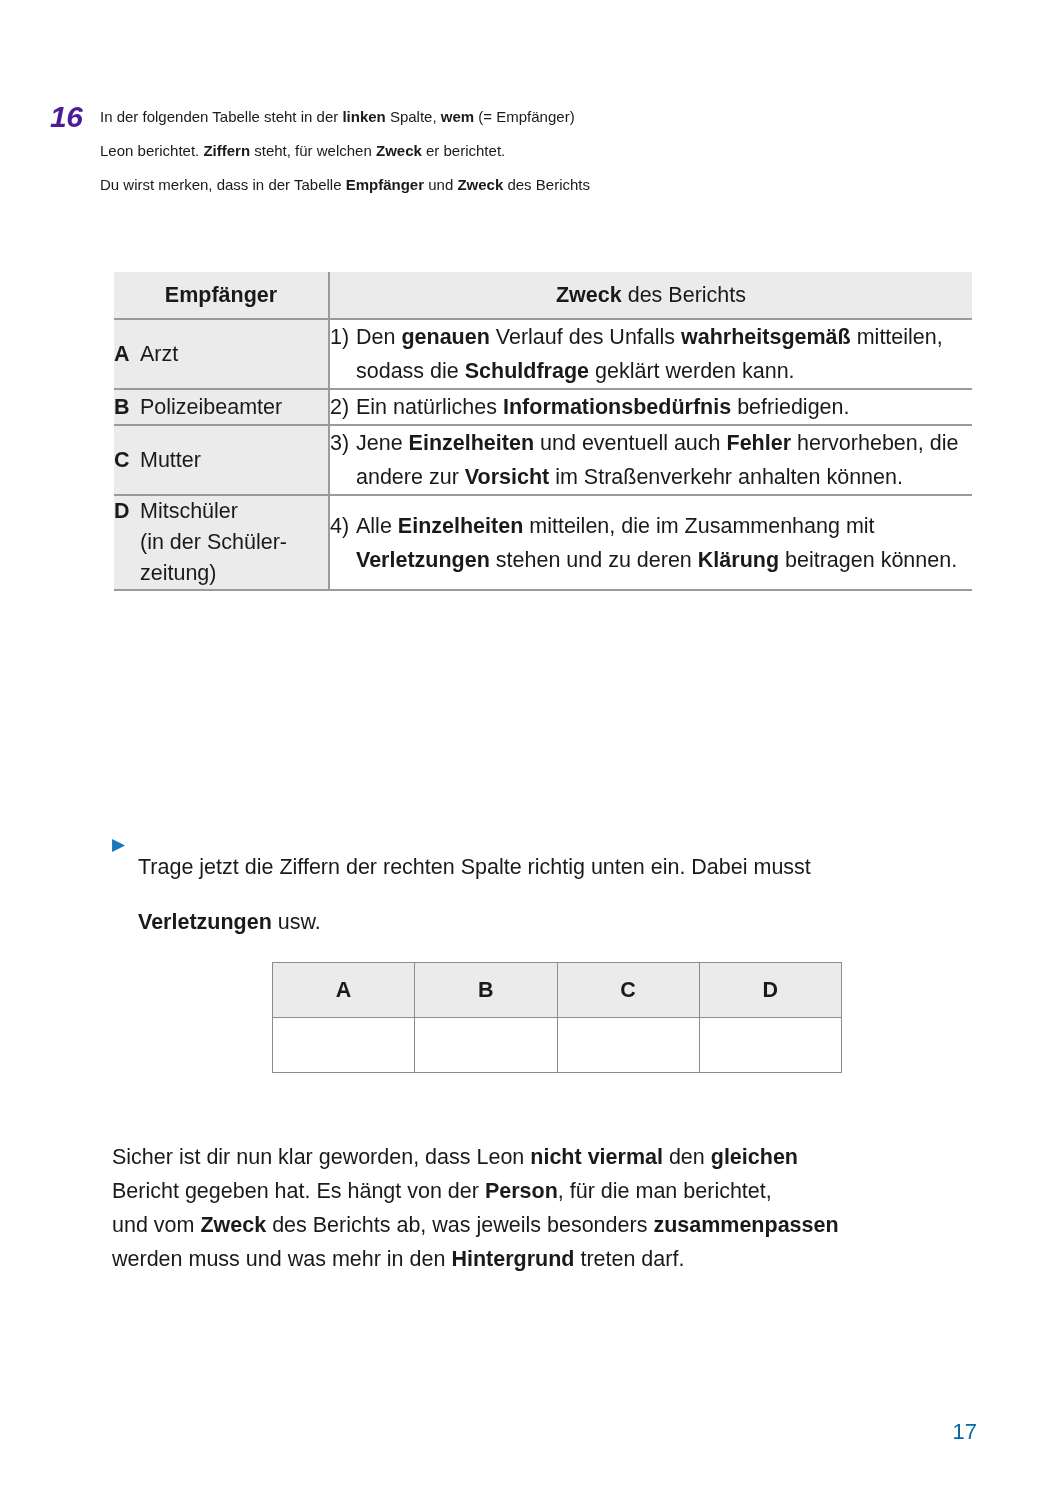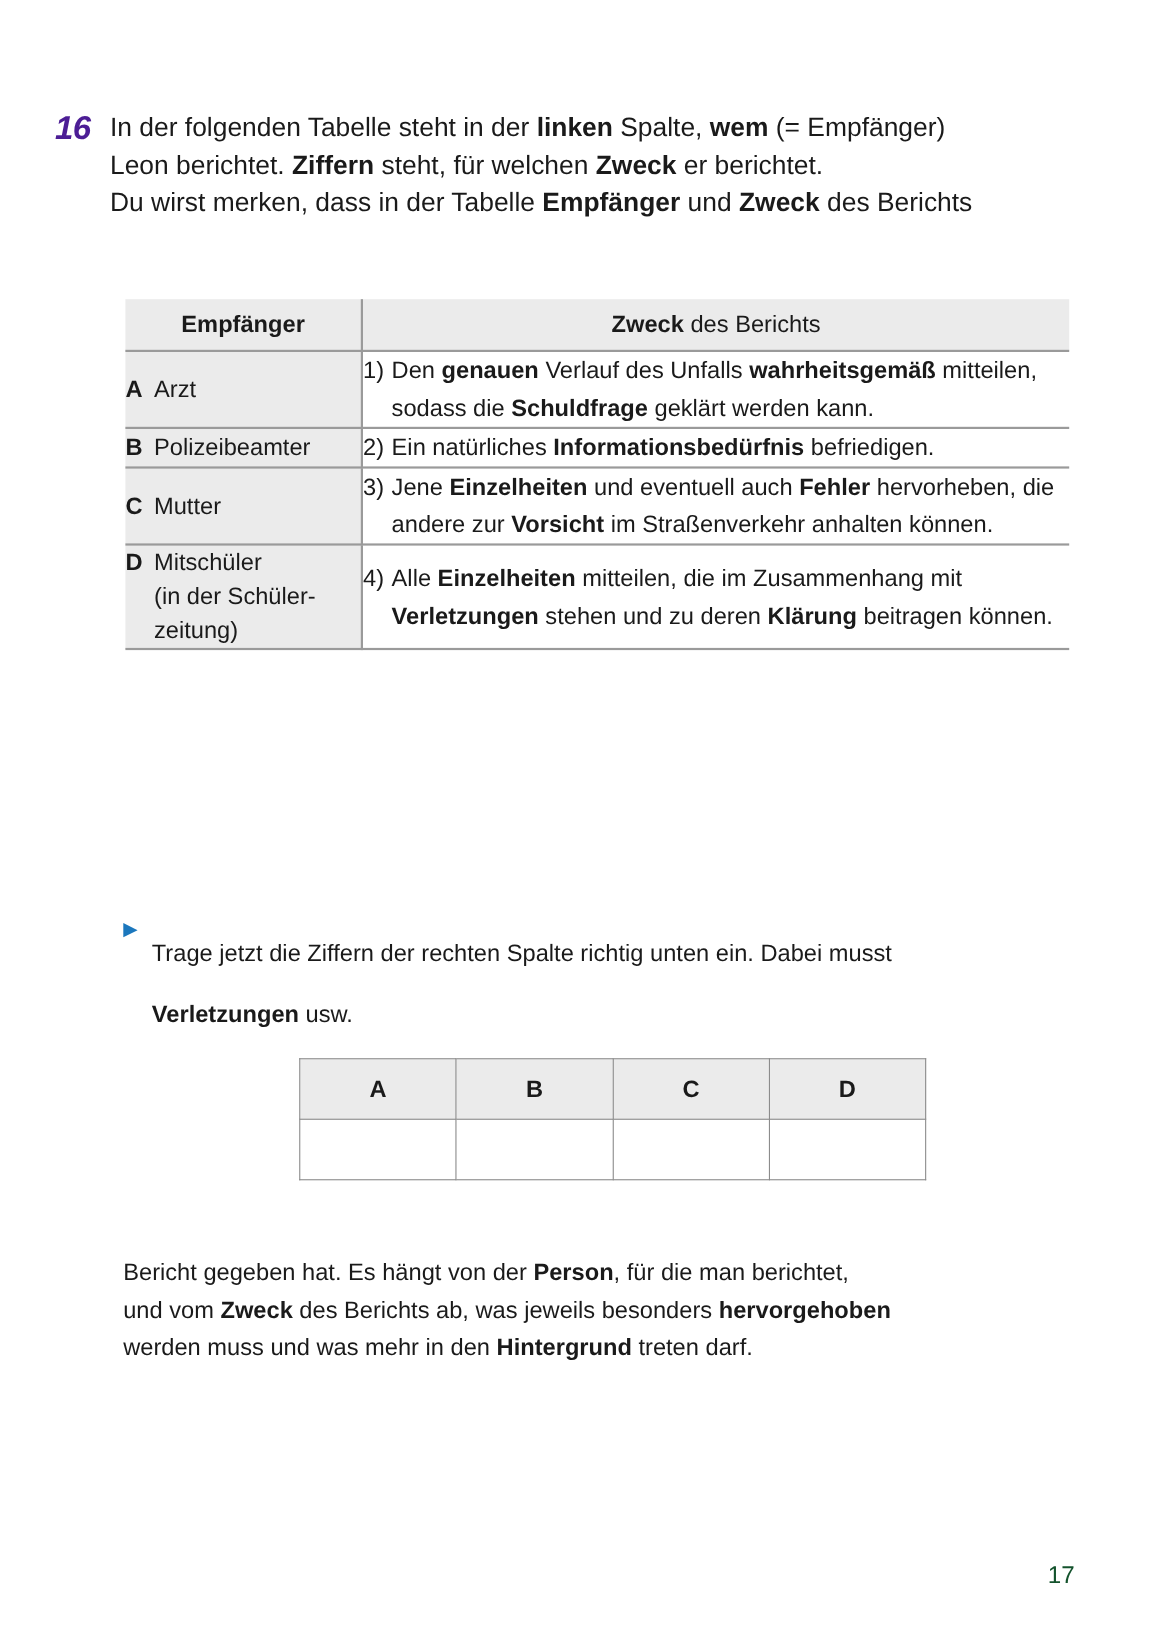--- a/index.html
+++ b/index.html
@@ -32,21 +32,21 @@
   .ex-number {
     font-size: 30px;
     font-weight: bold;
     color: #1b77bd;
     line-height: 33px;
     width: 50px;
     flex: 0 0 50px;
     letter-spacing: -0.5px;
   }
   .ex-text {
-    font-size: 24px;
+    font-size: 15px;
     line-height: 34px;
     color: #1a1a1a;
     flex: 1;
   }
   .ex-text p { margin: 0; }
   b, strong { font-weight: bold; }
 
   
   .main-table {
     position: absolute;
@@ -175,21 +175,21 @@
     line-height: 34px;
   }
   .closing p { margin: 0; }
 
   
   .page-number {
     position: absolute;
     right: 80px;
     bottom: 55px;
     font-size: 22px;
-    color: #14532d;
+    color: #0369a1;
   }
 </style>
 </head>
 <body>
 
 <div class="page">
 
   <div class="exercise-block">
     <div class="ex-number" style="color: #4c1d95; font-style: italic;">16</div>
     <div class="ex-text" id="ex-intro">
@@ -289,20 +289,21 @@
       <tr id="ans-body-row">
           <td></td>
           <td></td>
           <td></td>
           <td></td>
         </tr>
     </tbody>
   </table>
 
   <div class="closing" id="closing-text">
+      <p>Sicher ist dir nun klar geworden, dass Leon <b>nicht viermal</b> den <b>gleichen</b></p>
       <p>Bericht gegeben hat. Es hängt von der <b>Person</b>, für die man berichtet,</p>
-      <p>und vom <b>Zweck</b> des Berichts ab, was jeweils besonders <b>hervorgehoben</b></p>
+      <p>und vom <b>Zweck</b> des Berichts ab, was jeweils besonders <b>zusammenpassen</b></p>
       <p>werden muss und was mehr in den <b>Hintergrund</b> treten darf.</p>
     </div>
 
   <div class="page-number">17</div>
 
 </div>
 
 </body></html>

